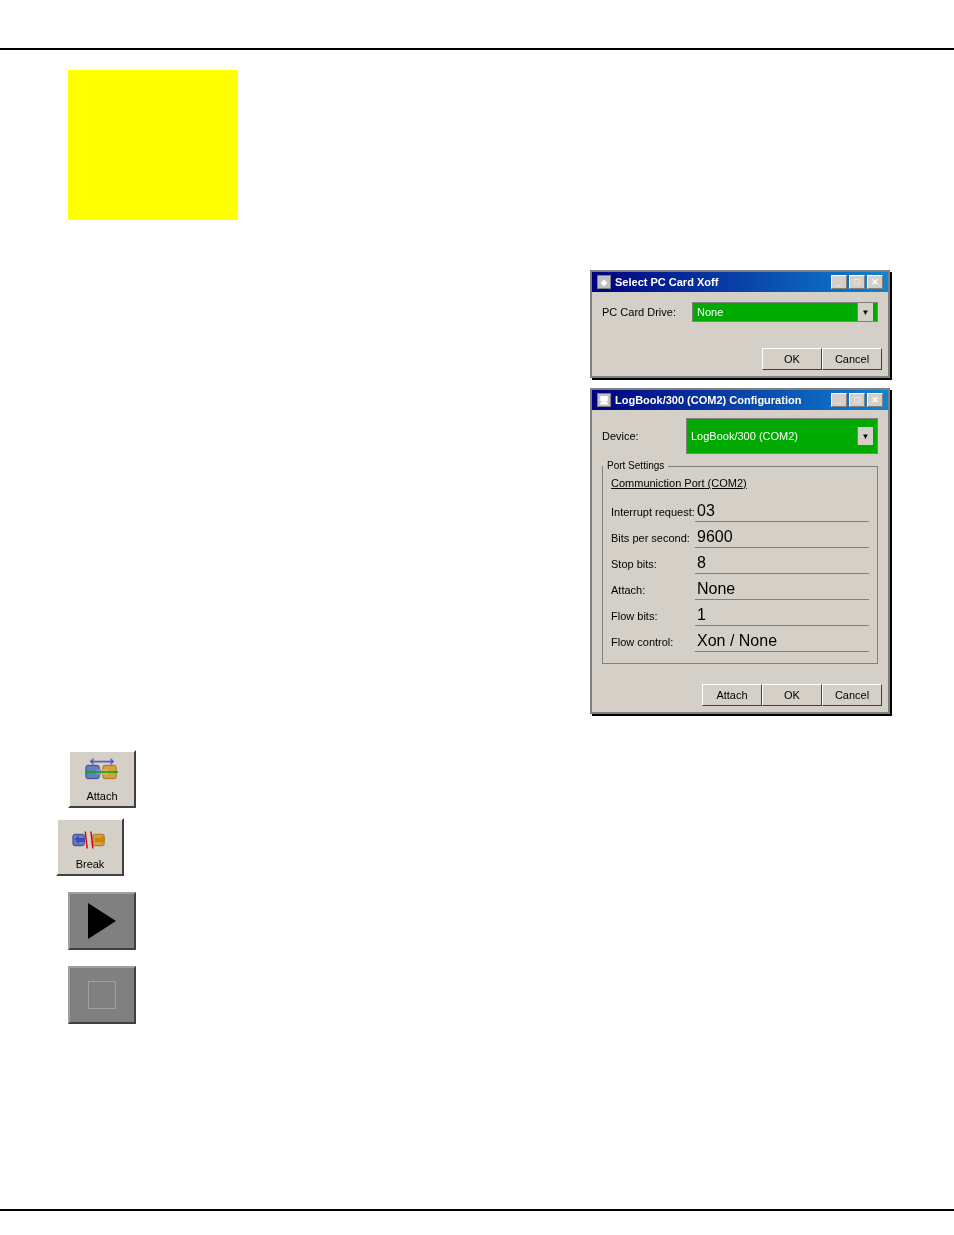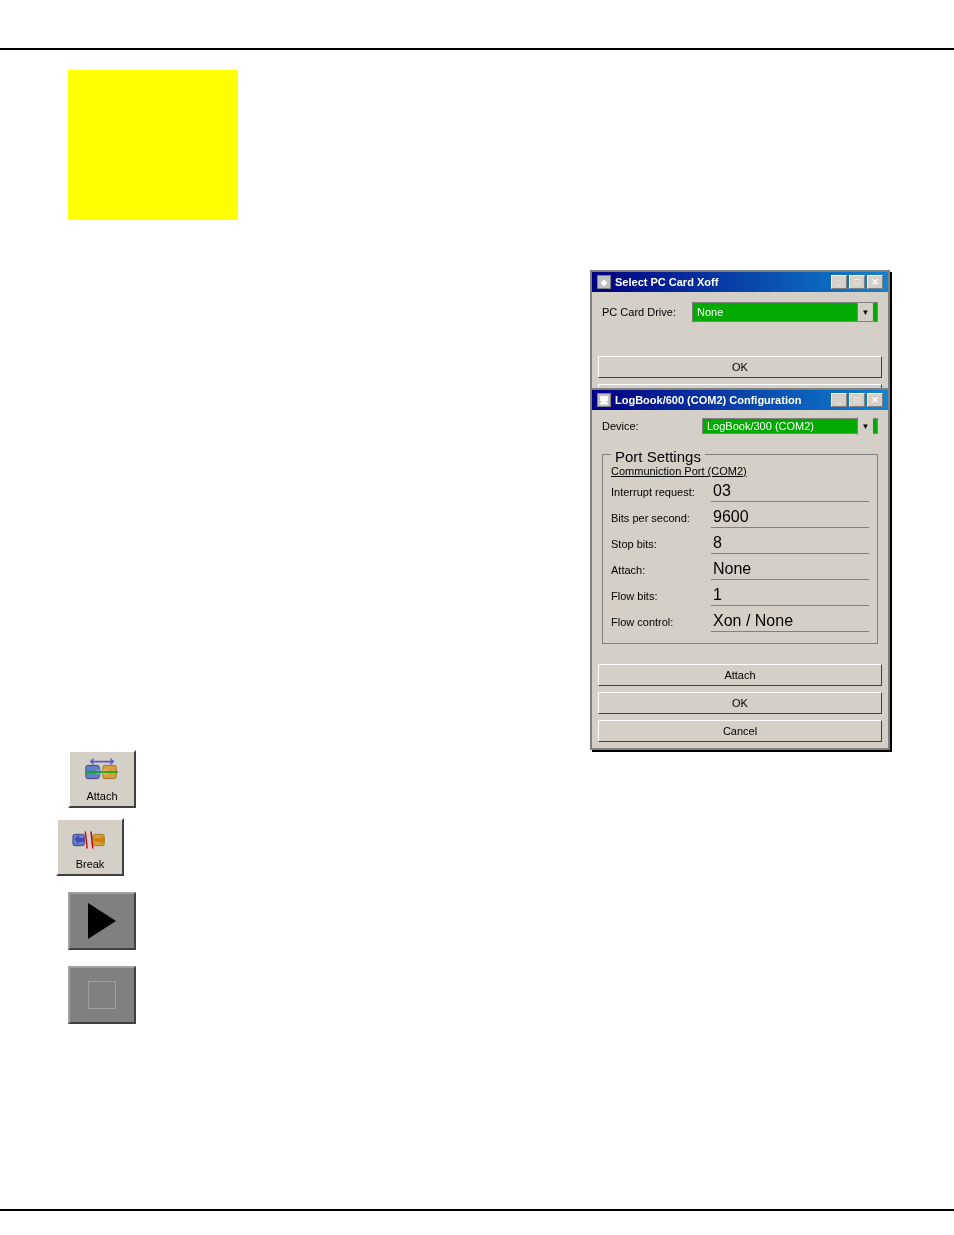--- a/index.html
+++ b/index.html
@@ -97,21 +97,21 @@
       align-items: center;
       justify-content: center;
       cursor: pointer;
     }
     .dialog-pc-card .dialog-body {
       padding: 10px;
     }
     .dialog-row {
       display: flex;
       align-items: center;
-      margin-bottom: 20px;
+      margin-bottom: 12px;
     }
     .dialog-label {
       width: 90px;
       font-size: 11px;
     }
     .dropdown-green {
       flex: 1;
       background: #00aa00;
       color: white;
       border: 1px solid #808080;
@@ -129,23 +129,21 @@
       border-left: 1px solid #808080;
       display: flex;
       align-items: center;
       justify-content: center;
       font-size: 8px;
       color: #000;
     }
     .dialog-buttons {
       display: flex;
       justify-content: flex-end;
-      gap: 6px;
       padding: 4px 6px 6px;
-      flex-direction: column;
     }
     .win-btn {
       min-width: 60px;
       height: 22px;
       background: #d4d0c8;
       border-top: 1px solid #fff;
       border-left: 1px solid #fff;
       border-right: 1px solid #404040;
       border-bottom: 1px solid #404040;
       font-size: 11px;
@@ -176,60 +174,60 @@
     }
     .dialog-logbook .dialog-body {
       padding: 8px 10px;
     }
     .field-row {
       display: flex;
       align-items: center;
       margin-bottom: 5px;
     }
     .field-label {
-      width: 100px;
+      width: 84px;
       font-size: 11px;
       color: #000;
     }
     .field-value {
       flex: 1;
       border-bottom: 1px solid #808080;
       font-size: 16px;
       padding: 1px 2px;
       background: transparent;
     }
     .device-dropdown {
       flex: 1;
       background: #00aa00;
       color: white;
       border: 1px solid #808080;
       padding: 1px 4px;
       font-size: 11px;
       display: flex;
       align-items: center;
       justify-content: space-between;
-      height: 16px;
+      height: 36px;
     }
     .port-settings-group {
       border: 1px solid #808080;
       padding: 6px 8px;
       margin-bottom: 8px;
       position: relative;
     }
     .port-settings-legend {
       position: absolute;
       top: -7px;
-      left: 8px;
+      left: 0;
       background: #d4d0c8;
       padding: 0 4px;
-      font-size: 15px;
+      font-size: 10px;
     }
     .port-subtitle {
       font-size: 11px;
-      margin-bottom: 4px;
+      margin-bottom: 12px;
       margin-top: 4px;
       text-decoration: underline;
     }
 
     
     .attach-btn-container {
       position: absolute;
       top: 750px;
       left: 68px;
     }
@@ -349,21 +347,21 @@
   <div class="dialog-buttons">
     <button class="win-btn">OK</button>
     <button class="win-btn">Cancel</button>
   </div>
 </div>
 
 <div class="dialog-logbook">
   <div class="title-bar">
     <div class="title-bar-left">
       <div class="title-icon">🖥</div>
-      <span>LogBook/600 (COM2) Configuration</span>
+      <span>LogBook/300 (COM2) Configuration</span>
     </div>
     <div class="title-controls">
       <div class="title-btn">_</div>
       <div class="title-btn">□</div>
       <div class="title-btn">✕</div>
     </div>
   </div>
   <div class="dialog-body">
 
     <div class="dialog-row">

